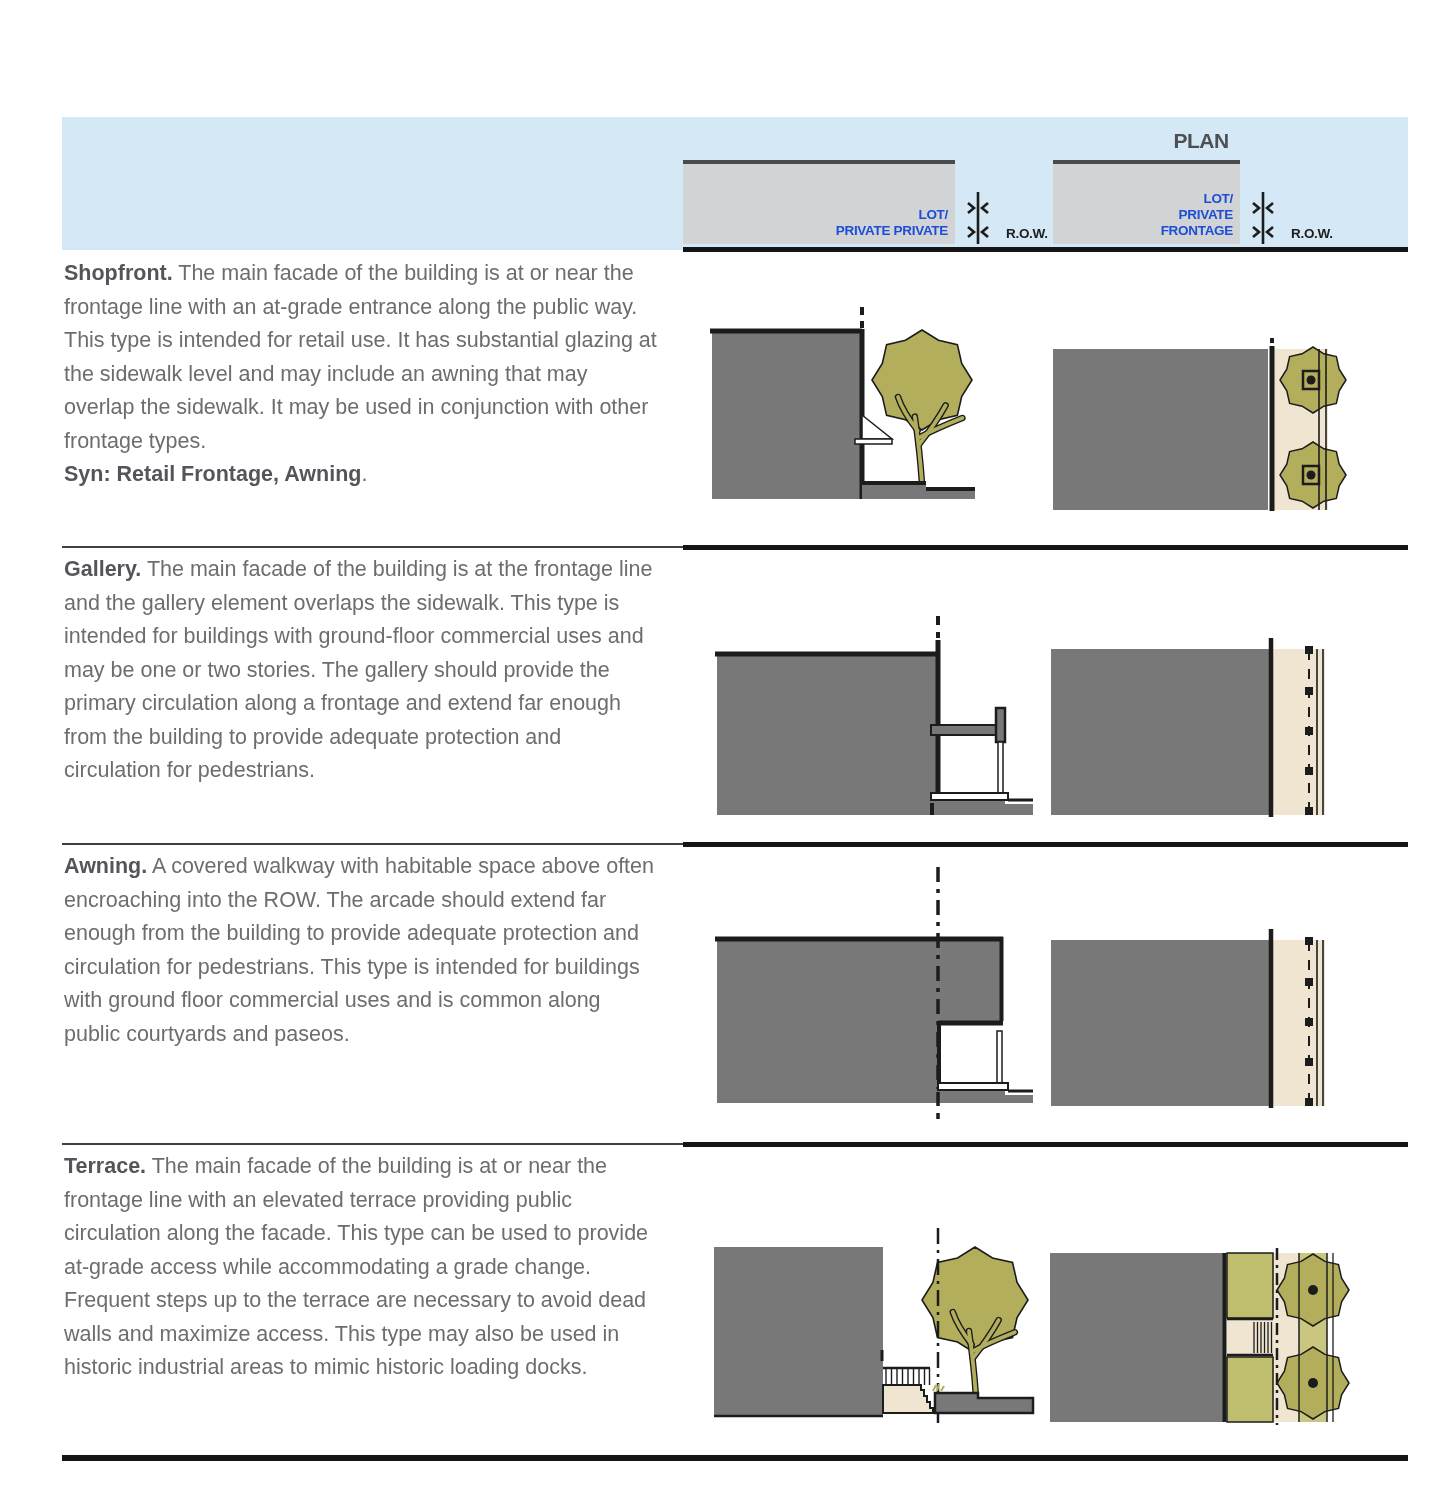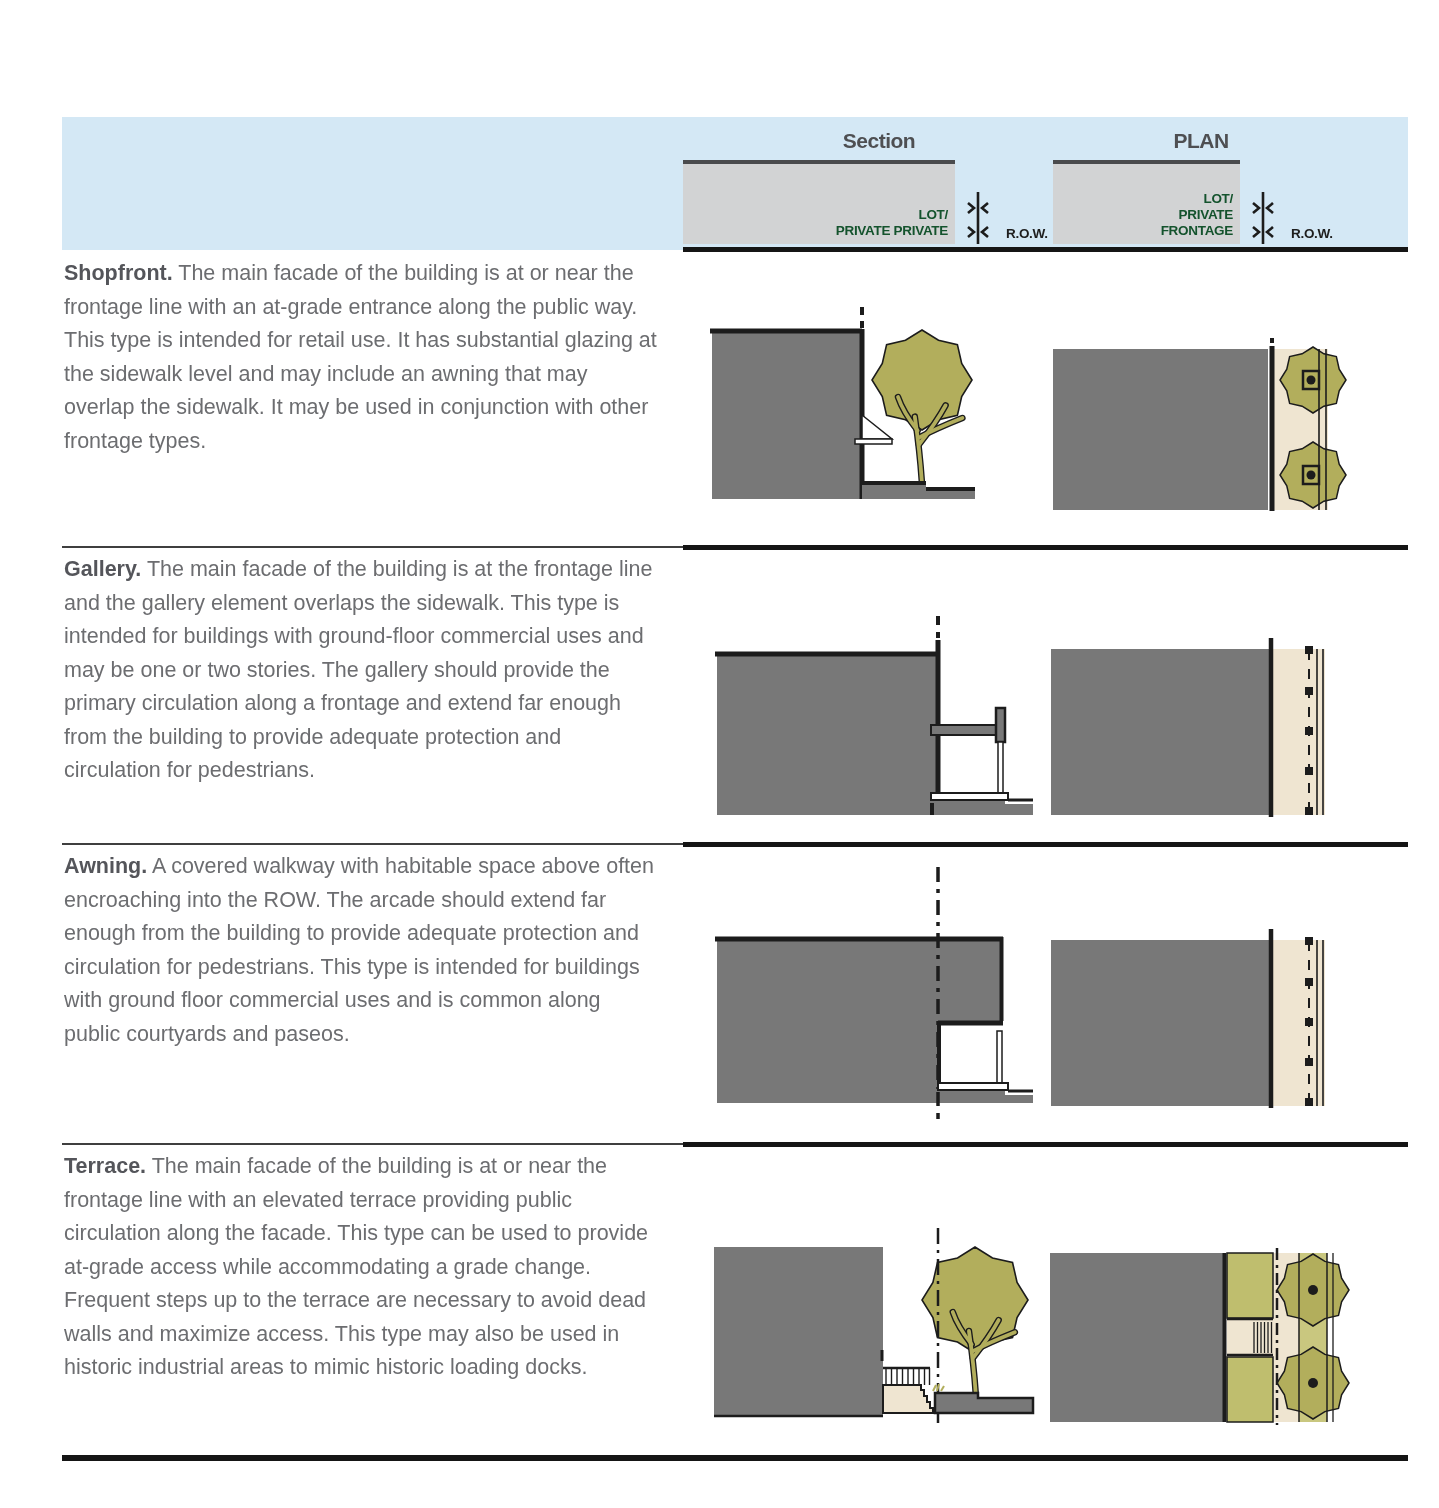--- a/index.html
+++ b/index.html
@@ -36,21 +36,21 @@
   .col-label{position:absolute;top:12px;font-size:21px;font-weight:bold;
              color:#4E4F52;letter-spacing:-0.5px;text-align:center;}
   .hdr-col.section .col-label{left:0;width:392px;}
   .hdr-col.plan .col-label{left:0;width:296px;}
   .box-row{position:absolute;bottom:6px;left:0;right:0;display:flex;align-items:flex-end;}
   .lot-box{background:var(--box-gray);border-top:4px solid var(--box-border);
            display:flex;flex-direction:column;justify-content:flex-end;align-items:flex-end;
            padding:0 7px 5px 0;box-sizing:border-box;height:84px;}
   .hdr-col.section .lot-box{width:272px;}
   .hdr-col.plan .lot-box{width:187px;}
-  .lot-box span{font-size:13.5px;font-weight:bold;color:#14532d;line-height:16px;
+  .lot-box span{font-size:13.5px;font-weight:bold;color:#1d4ed8;line-height:16px;
                 letter-spacing:-0.3px;text-align:right;}
   .dim-arrows{margin-left:9px;display:block;}
   .row-label{font-size:13.5px;font-weight:bold;color:#1E1E1E;margin-left:14px;
              margin-bottom:3px;letter-spacing:-0.3px;}
 
   .band-rule{position:absolute;left:683px;top:247px;width:725px;height:5px;background:#151515;}
 
   .rows{position:absolute;left:62px;top:252px;width:1346px;}
   .frow{position:relative;display:flex;}
   .frow.r1{height:296px;} .frow.r2{height:297px;} .frow.r3{height:300px;} .frow.r4{height:303px;}
@@ -100,21 +100,20 @@
   </defs>
 </svg>
 
 <div class="page">
 
 
 
   <div class="band">
 
     <div class="hdr-col section">
-      <div class="col-label">Section</div>
       <div class="box-row">
         <div class="lot-box">
           <span>LOT/</span>
           <span>PRIVATE PRIVATE</span>
         </div>
         <svg class="dim-arrows" width="28" height="52">
             <use href="#dimarrows"></use>
           </svg>
         <div class="row-label">R.O.W.</div>
       </div>
@@ -136,20 +135,21 @@
     </div>
   </div>
   <div class="band-rule"></div>
 
   <div class="rows">
 
     <div class="frow r1">
       <div class="rtext">
         <span class="lead">Shopfront.</span>
         <span>The main facade of the building is at or near the frontage line with an at-grade entrance along the public way. This type is intended for retail use. It has substantial glazing at the sidewalk level and may include an awning that may overlap the sidewalk. It may be used in conjunction with other frontage types.</span>
+        <div class="syn"><span class="lead">Syn: Retail Frontage, Awning</span><span>.</span></div>
       </div>
       <div class="fig-section">
         <svg width="367" height="292" viewBox="0 0 367 292">
           <rect class="f-gray" x="29" y="77" width="150" height="170"></rect>
           <line class="s-blk" x1="27" y1="79" x2="179" y2="79" stroke-width="5"></line>
           <line class="s-blk" x1="179" y1="55" x2="179" y2="76" stroke-width="4" stroke-dasharray="8 6"></line>
           <line class="s-blk" x1="179" y1="77" x2="179" y2="247" stroke-width="5"></line>
           <polygon class="f-white s-blk" points="179,163 209,187 179,187" stroke-width="1.5"></polygon>
           <rect class="f-white s-blk" x="172" y="187" width="37" height="5" stroke-width="1.5"></rect>
           <g>

